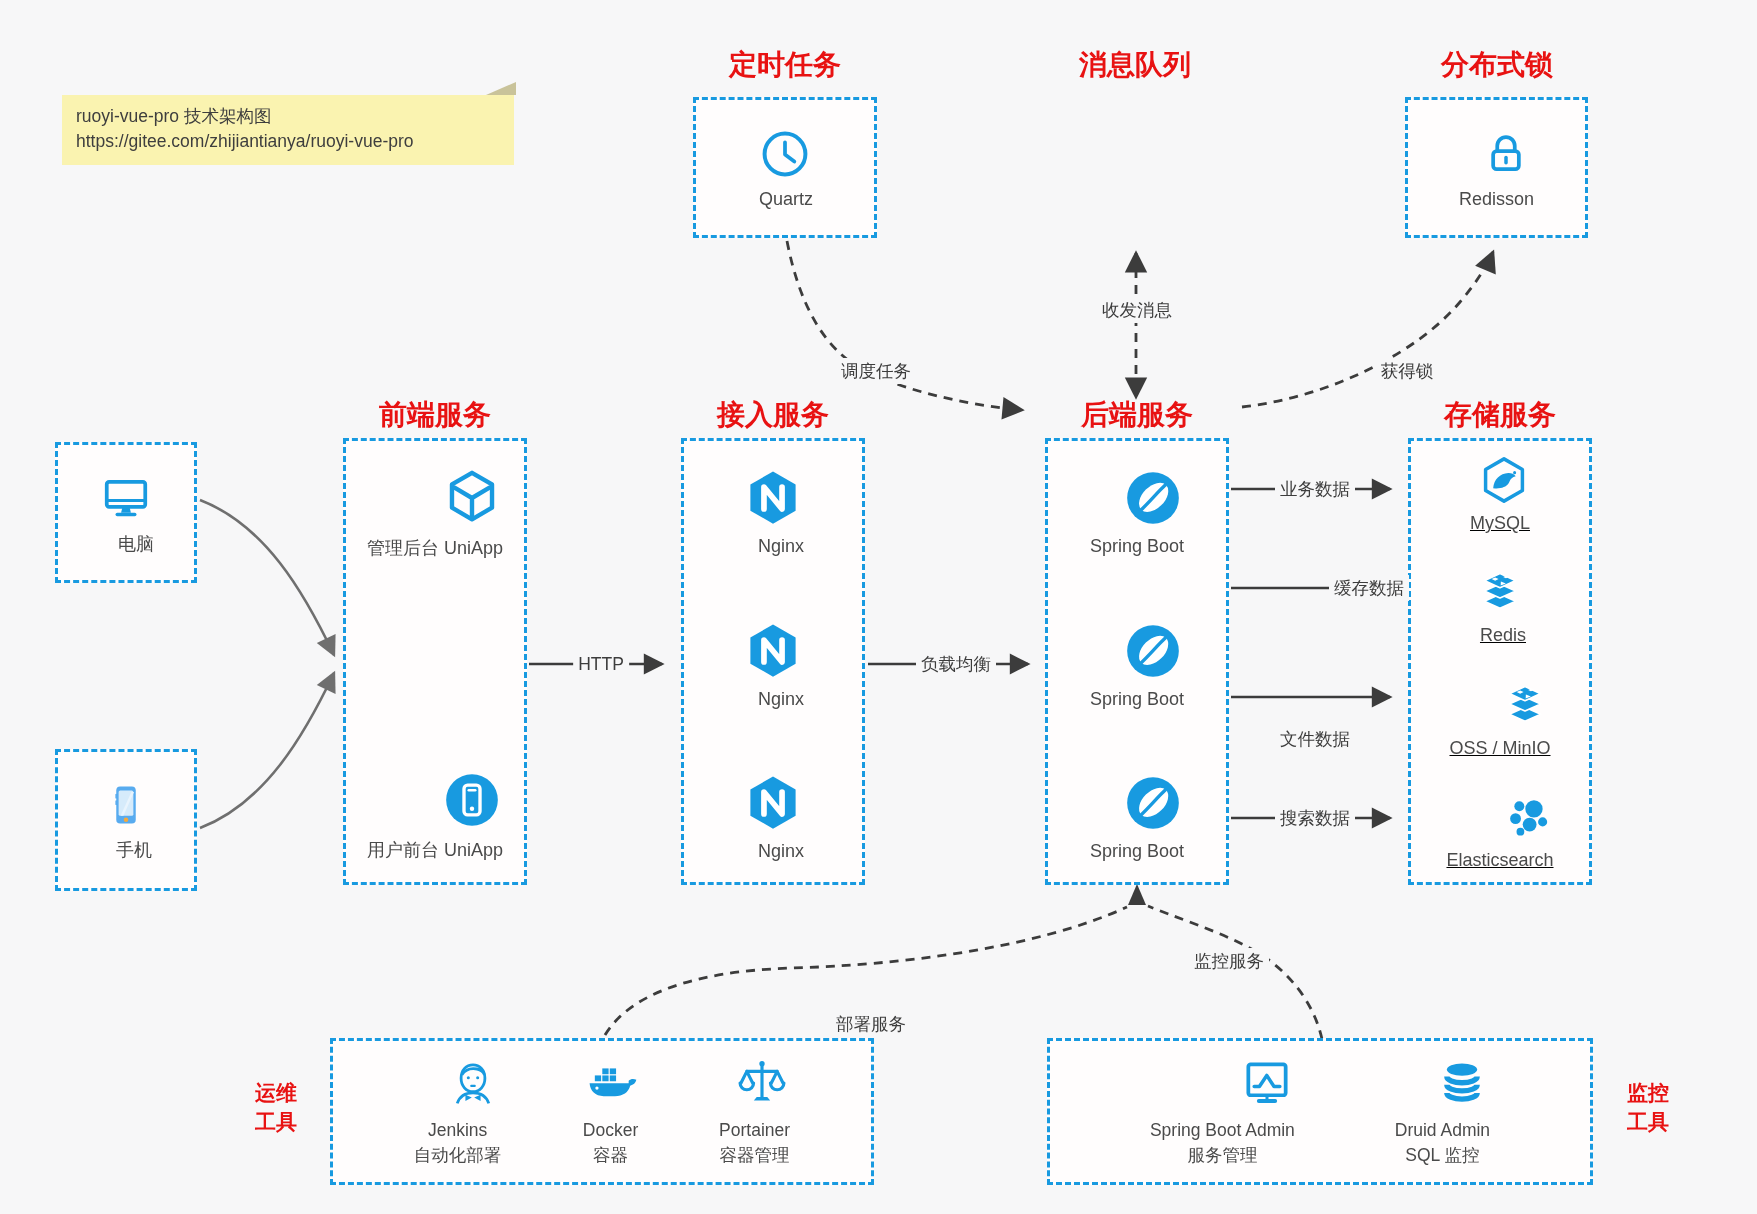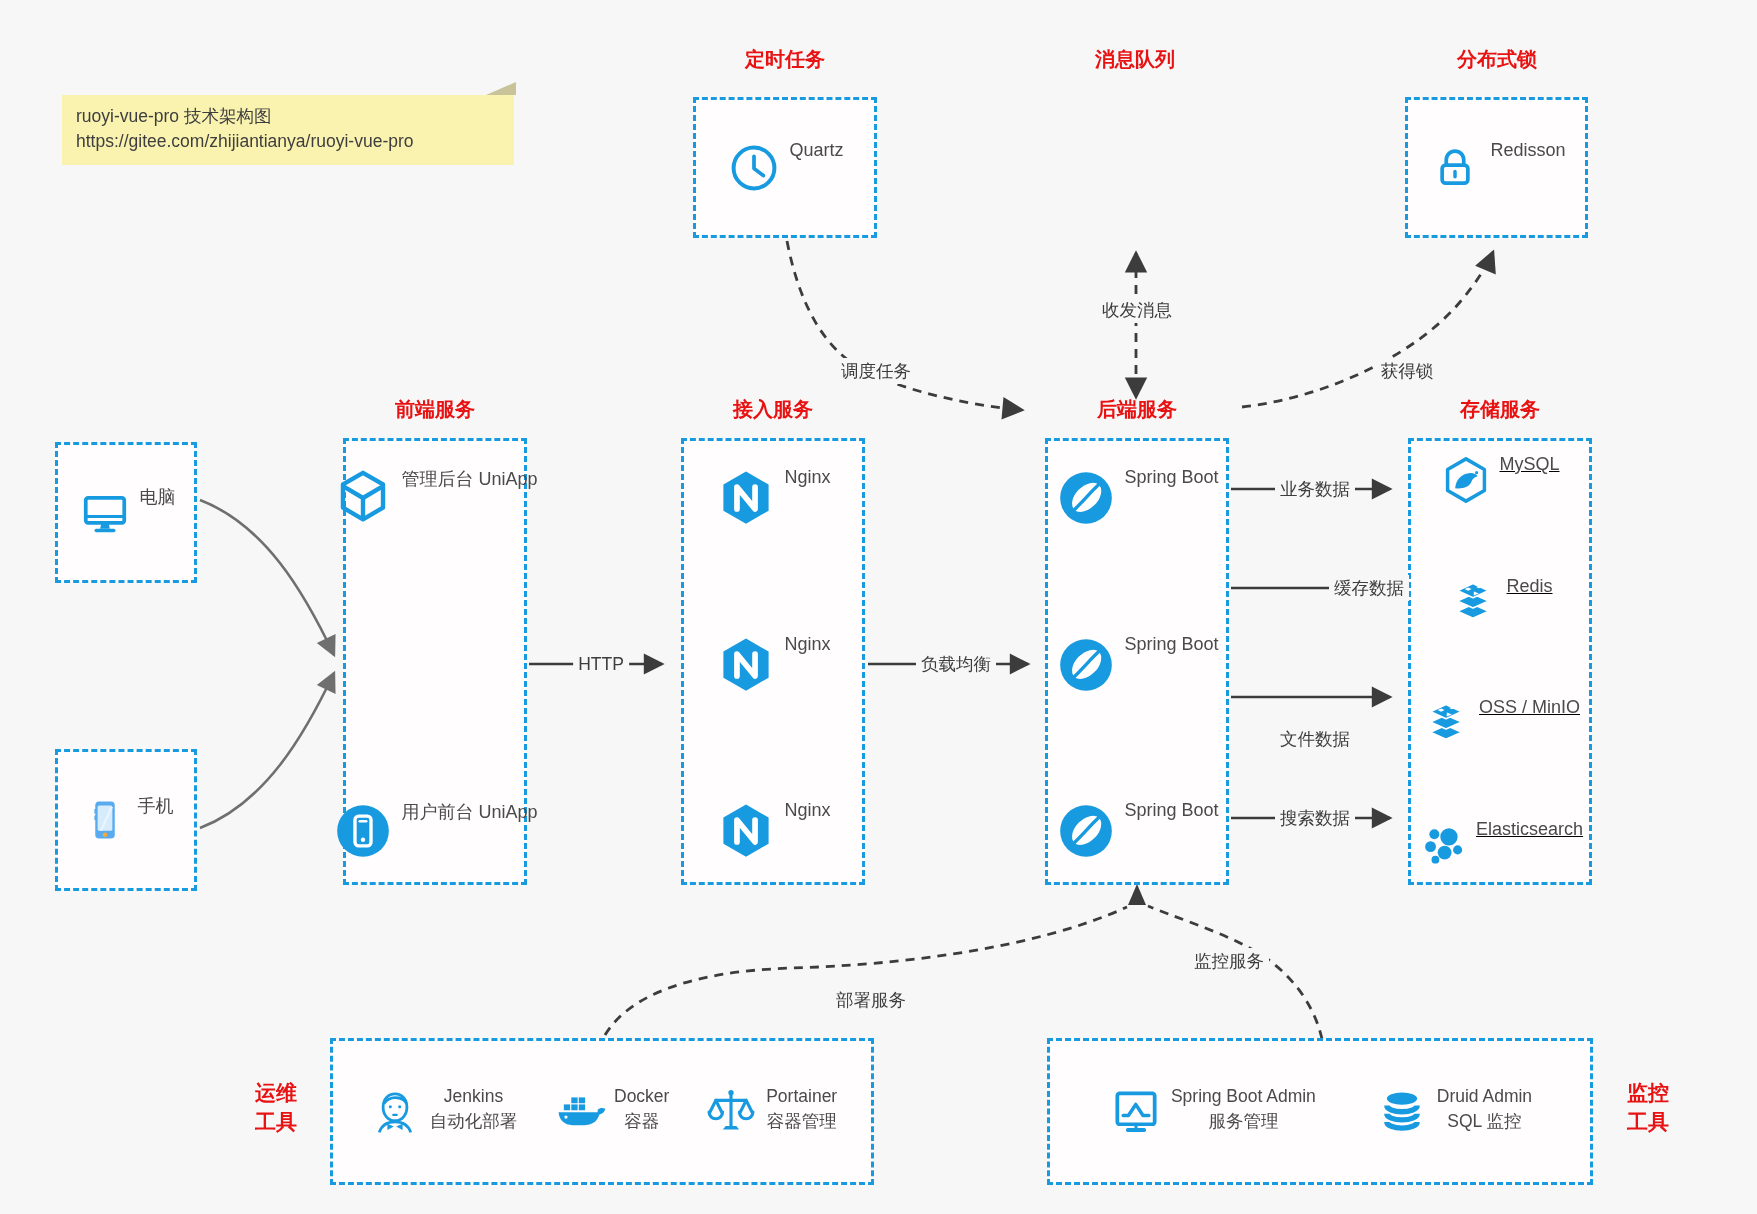--- a/index.html
+++ b/index.html
@@ -10,31 +10,31 @@
   .canvas{position:relative;width:1757px;height:1214px;background:var(--bg);overflow:hidden;}
 
   
   .note{position:absolute;left:62px;top:95px;width:452px;height:70px;background:var(--note-bg);
         color:#3e3e3e;font-size:17.5px;line-height:25px;padding:9px 0 0 14px;}
   .note-fold{position:absolute;right:-2px;top:-13px;width:0;height:0;
         border-left:30px solid transparent;border-bottom:13px solid #c9c39a;}
 
   
   .gbox{position:absolute;border:3px dashed var(--accent);background:#fffdfd;}
-  .gtitle{position:absolute;top:396px;transform:translateX(-50%);font-size:20px;font-weight:bold;
+  .gtitle{position:absolute;top:396px;transform:translateX(-50%);font-size:28px;font-weight:bold;
           color:var(--red);white-space:nowrap;}
   .gtitle.toprow{top:46px;}
   .side-title{position:absolute;color:var(--red);font-weight:bold;font-size:21px;line-height:29px;text-align:center;}
 
   
   .center1{display:flex;height:100%;align-items:center;justify-content:center;}
   .vstack{display:flex;flex-direction:column;align-items:center;justify-content:space-between;height:100%;padding:26px 0 20px;}
   .vstack4{padding:13px 0 11px;text-decoration:underline;}
   .hrow{display:flex;height:100%;align-items:center;justify-content:space-evenly;}
-  .node{display:flex;flex-direction:row;align-items:flex-start;gap:7px;}
+  .node{display:flex;flex-direction:column;align-items:flex-end;gap:7px;}
   .nlabel{font-size:18px;color:#4a4a4a;white-space:nowrap;}
   .blabel{font-size:17.5px;color:#4a4a4a;text-align:center;line-height:1.45;white-space:nowrap;}
   .icon{width:62px;height:62px;color:var(--accent);display:block;}
   .icon.i56{width:56px;height:56px;}
   .icon.i52{width:52px;height:52px;}
 
   
   .wires{position:absolute;left:0;top:0;pointer-events:none;}
   .elabel{position:absolute;transform:translate(-50%,-50%);background:var(--bg);padding:1px 5px;
           font-size:17.5px;color:#3d3d3d;white-space:nowrap;}
@@ -439,16 +439,16 @@
 
   <div class="elabel" style="left:601px;top:664px">HTTP</div>
   <div class="elabel" style="left:956px;top:664px">负载均衡</div>
   <div class="elabel" style="left:1315px;top:489px">业务数据</div>
   <div class="elabel" style="left:1369px;top:588px">缓存数据</div>
   <div class="elabel" style="left:1315px;top:739px">文件数据</div>
   <div class="elabel" style="left:1315px;top:818px">搜索数据</div>
   <div class="elabel" style="left:876px;top:371px">调度任务</div>
   <div class="elabel" style="left:1137px;top:310px">收发消息</div>
   <div class="elabel" style="left:1407px;top:371px">获得锁</div>
-  <div class="elabel" style="left:871px;top:1000px">部署服务</div>
+  <div class="elabel" style="left:871px;top:1024px">部署服务</div>
   <div class="elabel" style="left:1229px;top:961px">监控服务</div>
 
 </div>
 
 </body></html>

